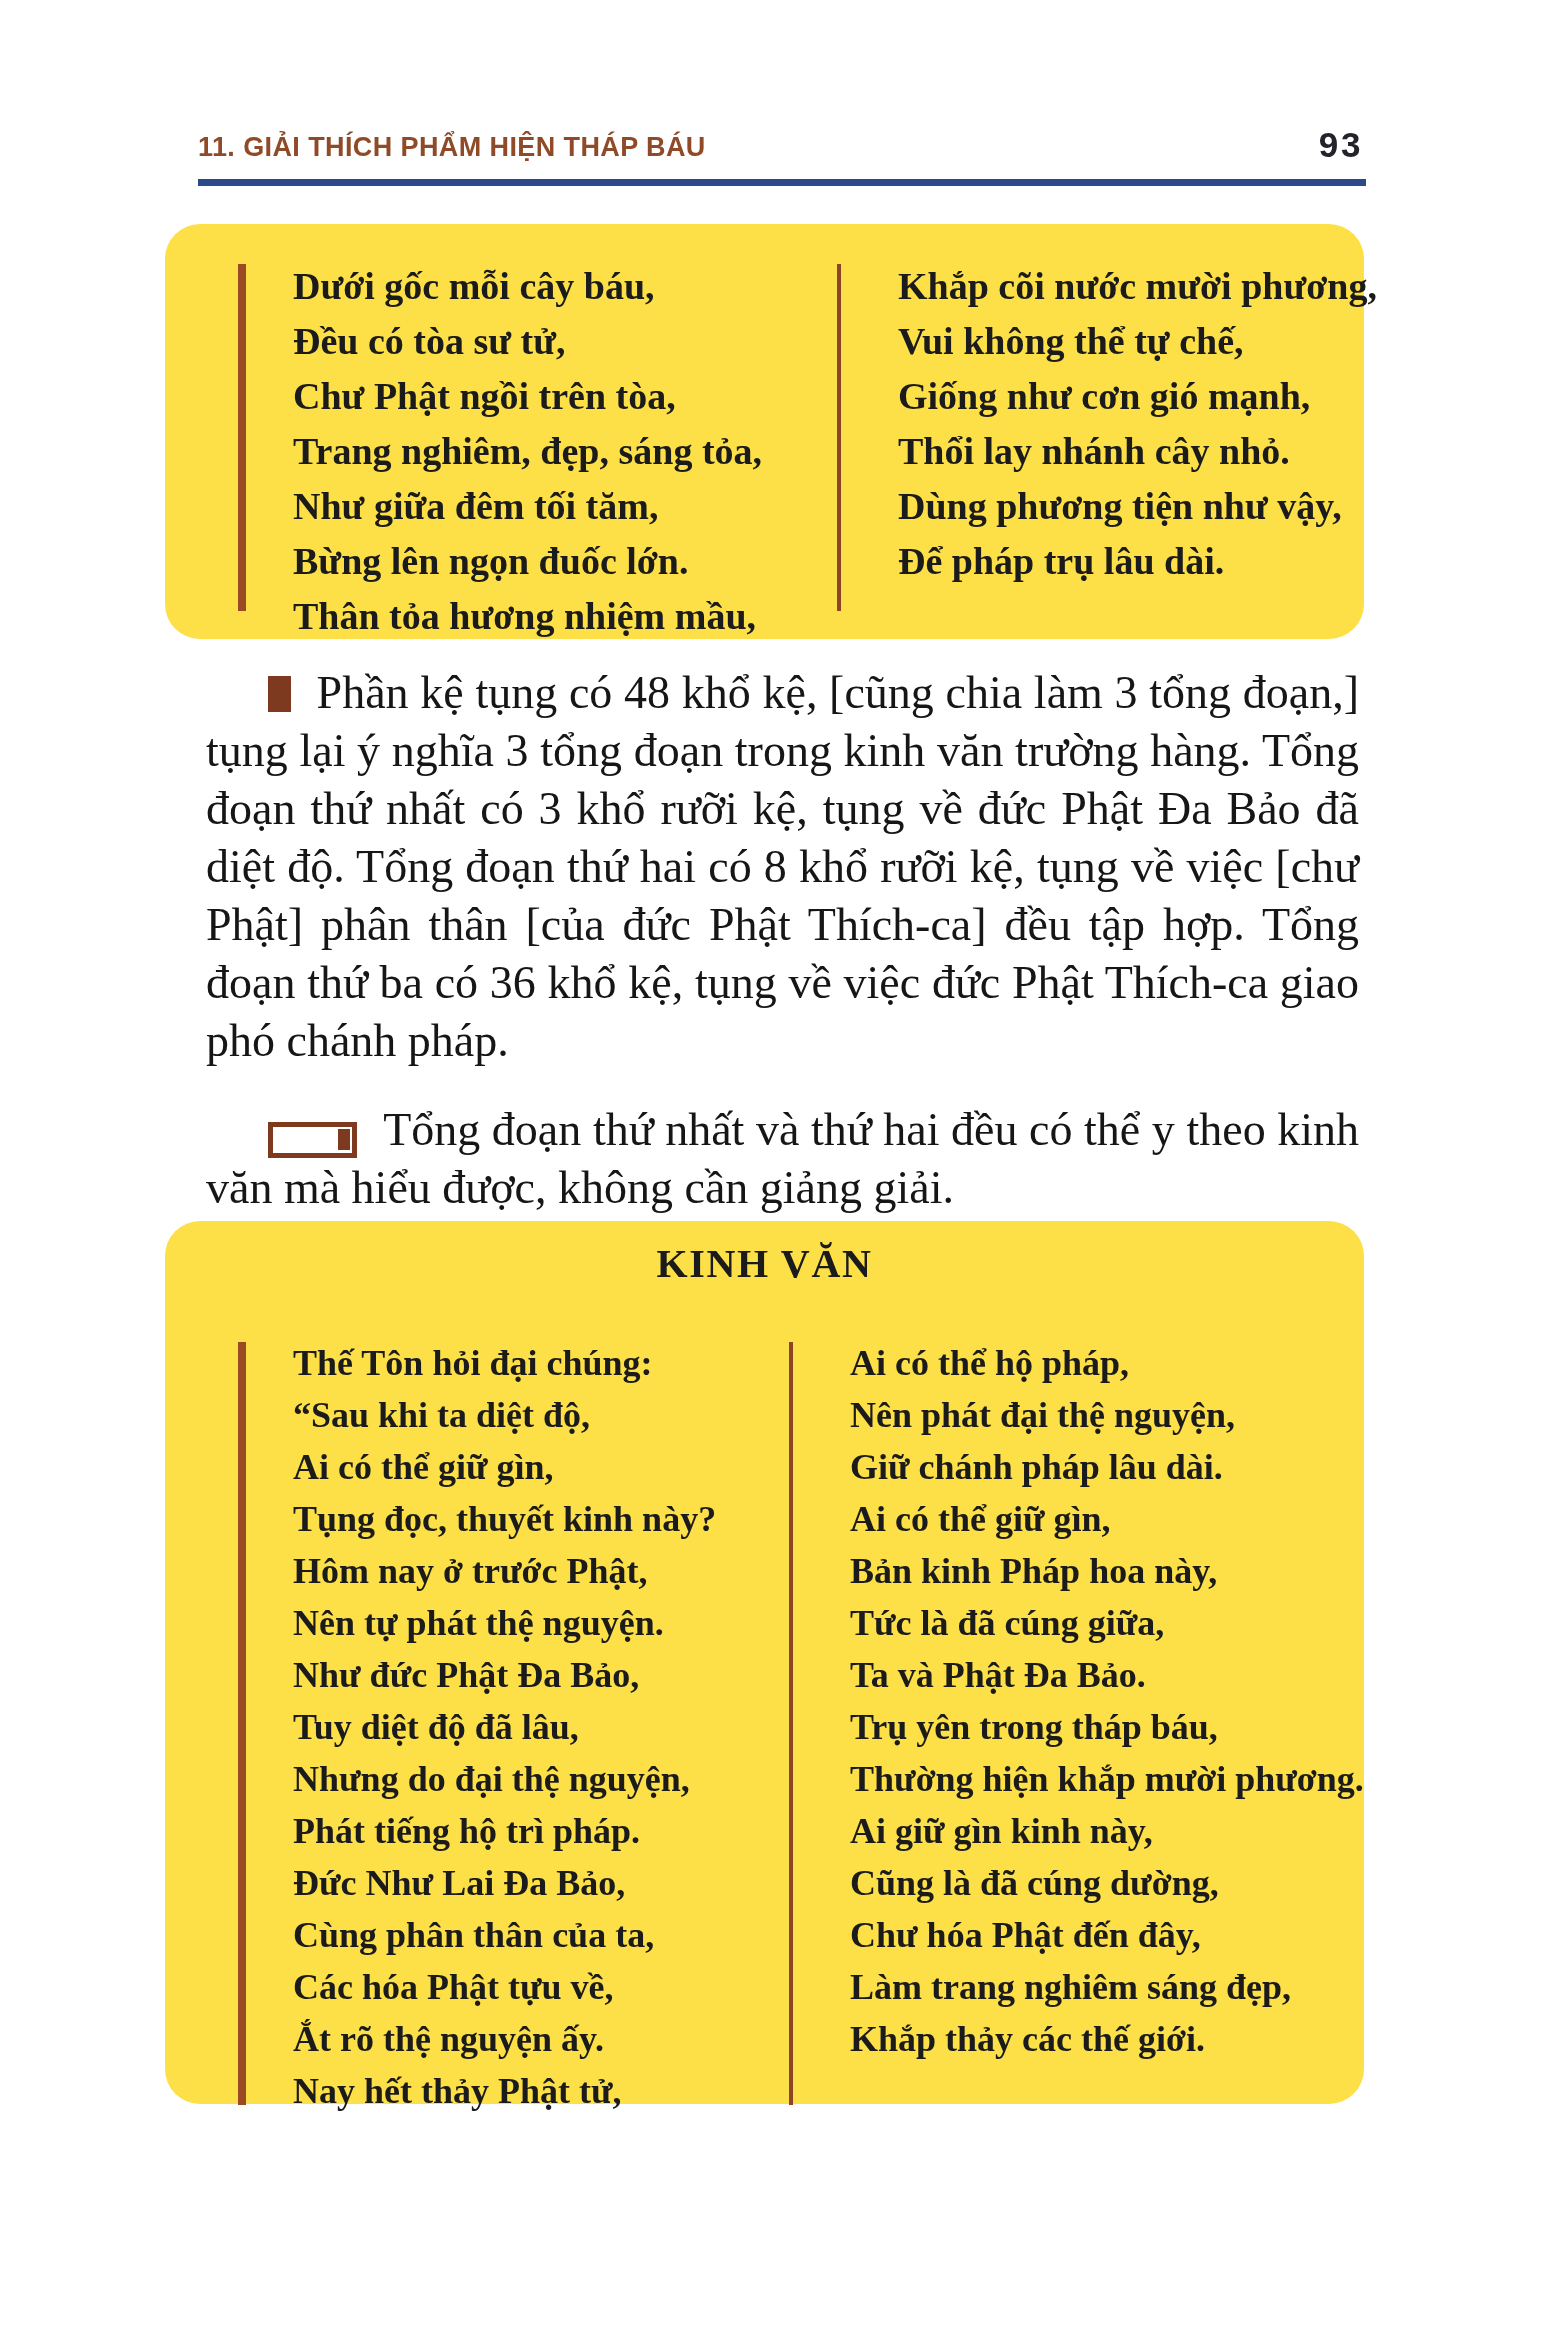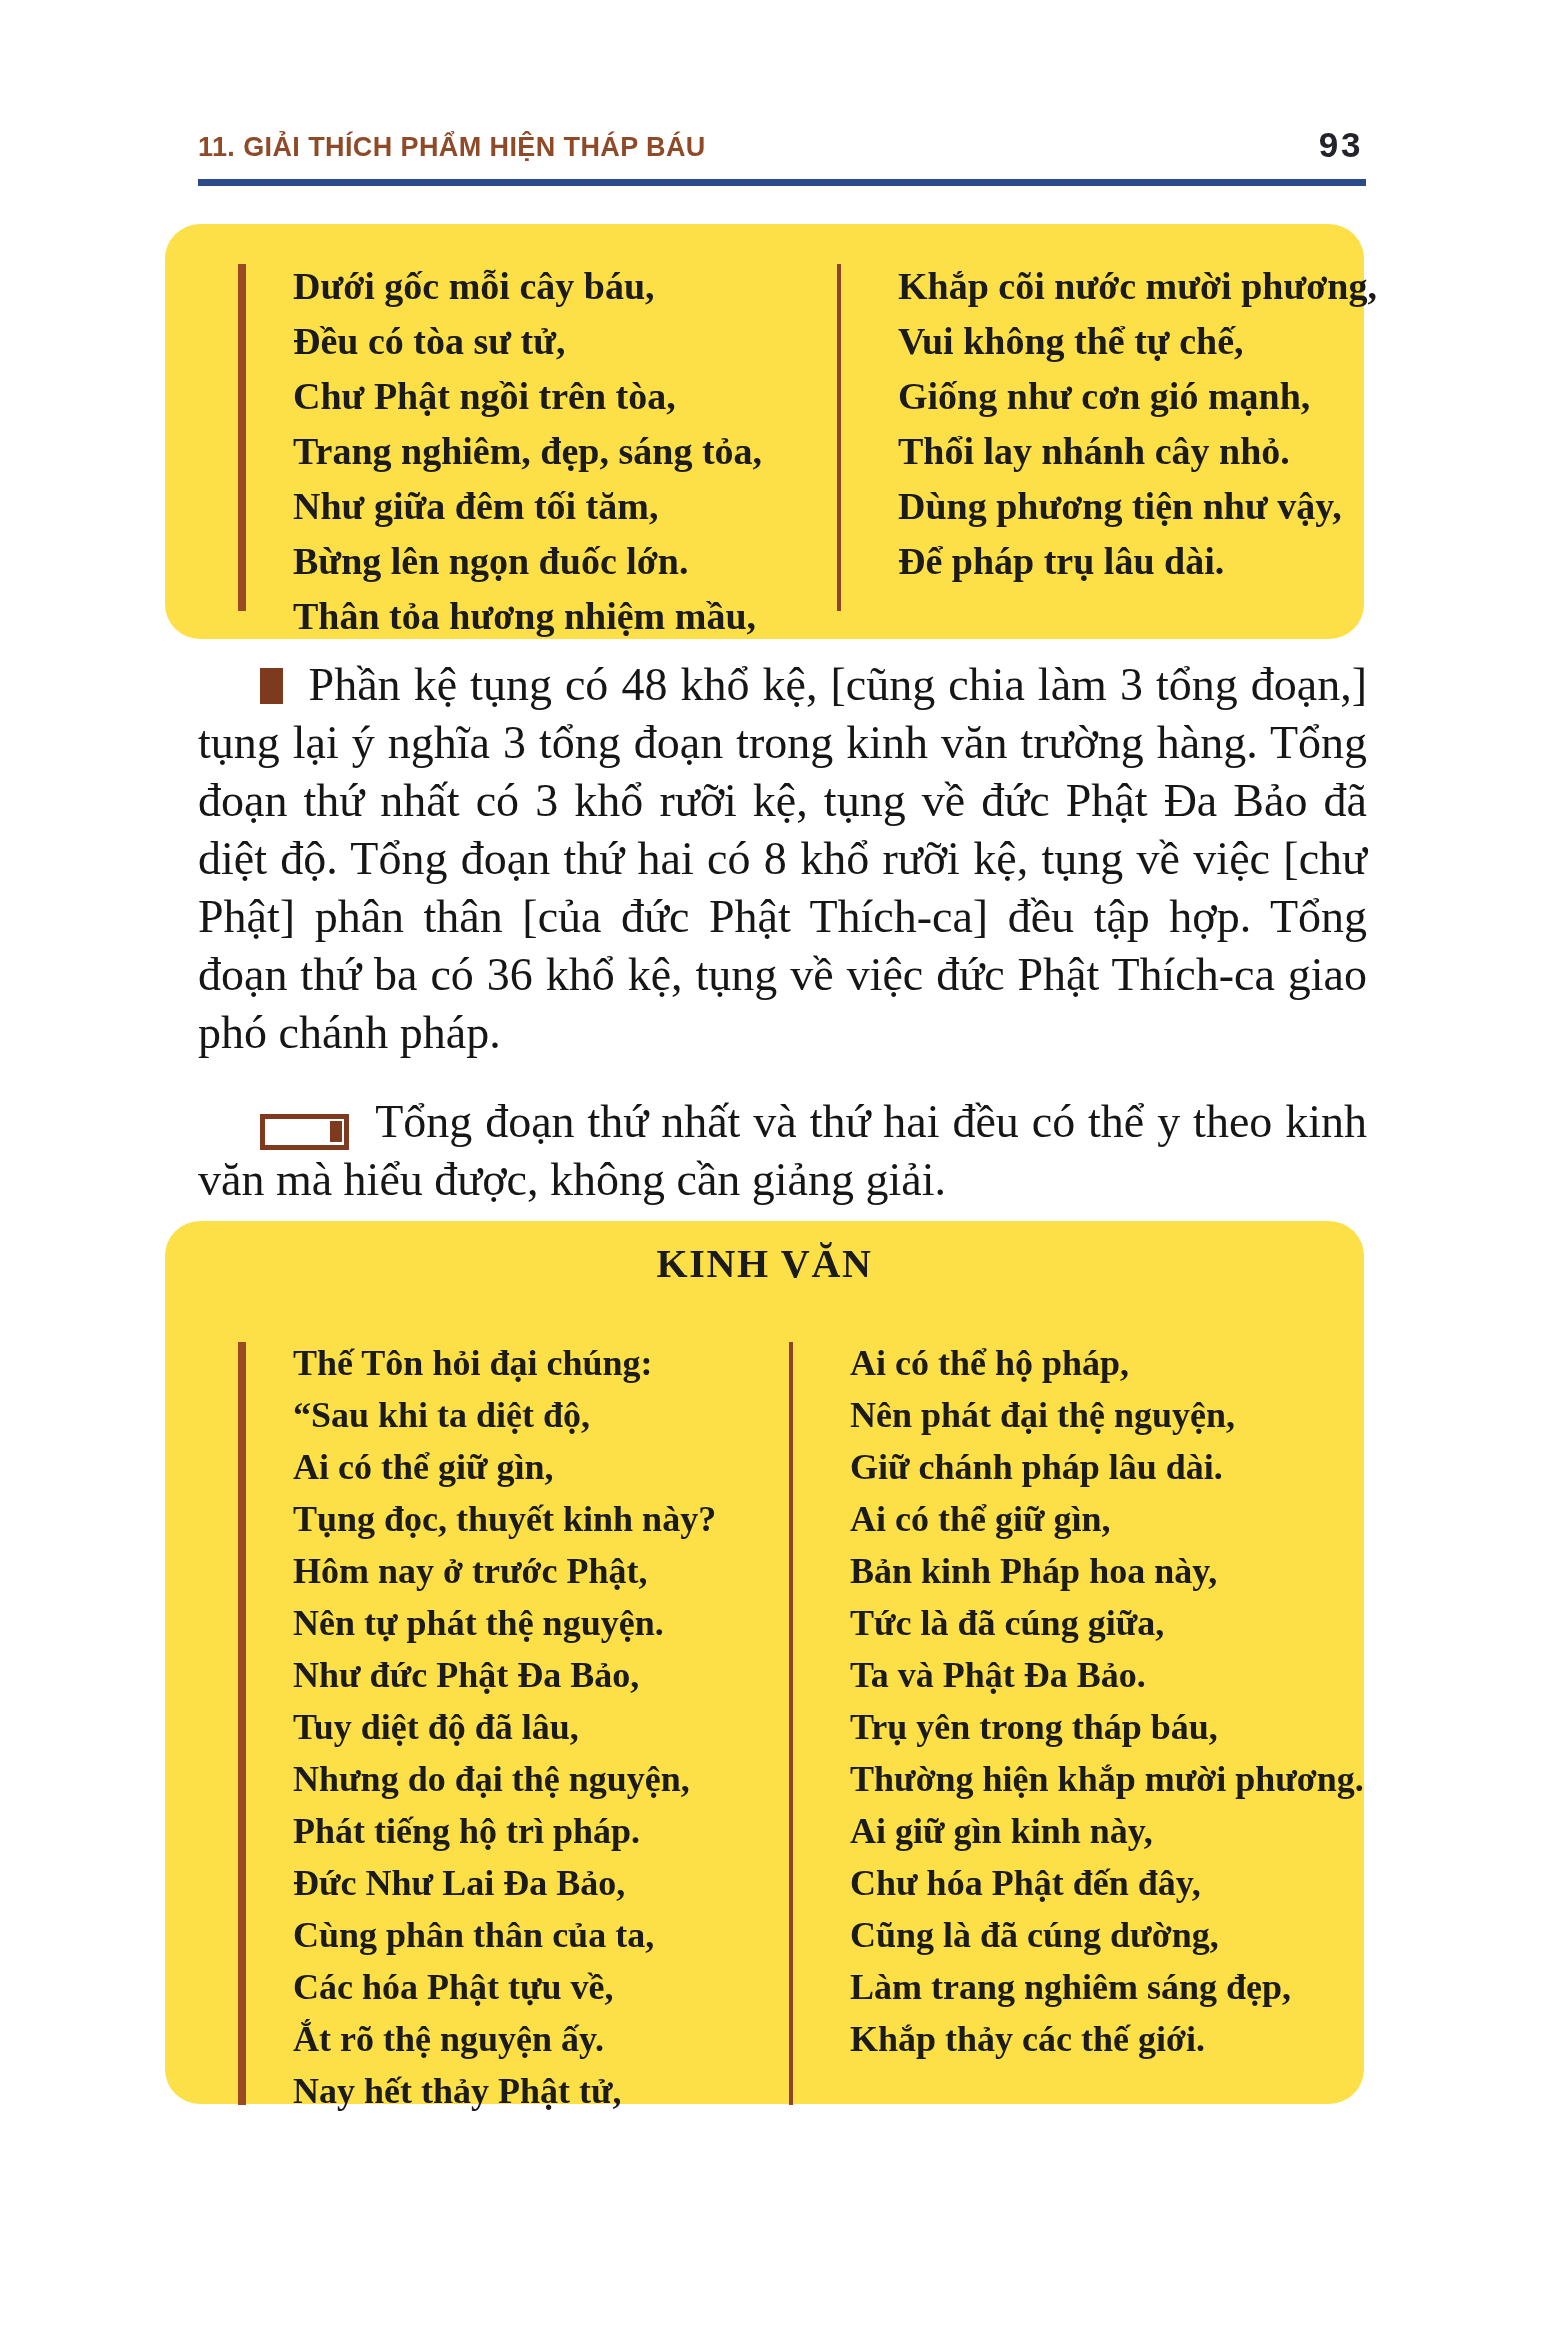--- a/index.html
+++ b/index.html
@@ -52,21 +52,21 @@
   .kv-title{
     position:absolute;left:0;right:0;top:19px;
     text-align:center;font-weight:bold;font-size:40px;
     letter-spacing:1.7px;color:#1b1b1b;
   }
   
   .paras{
     position:absolute;left:198px;top:656px;width:1169px;
   }
   .para{
-    margin:0;
+    margin:8px;
     font-size:46px;line-height:58px;color:#161616;
     text-align:justify;text-indent:62px;
   }
   .para + .para{margin-top:31px;}
   .bullet-solid{
     display:inline-block;width:22.6px;height:36px;
     background:#7d3a1e;margin-right:26px;
     vertical-align:-3.5px;
   }
   .bullet-outline{
@@ -139,21 +139,21 @@
       <div class="vline">Ai có thể hộ pháp,</div>
       <div class="vline">Nên phát đại thệ nguyện,</div>
       <div class="vline">Giữ chánh pháp lâu dài.</div>
       <div class="vline">Ai có thể giữ gìn,</div>
       <div class="vline">Bản kinh Pháp hoa này,</div>
       <div class="vline">Tức là đã cúng giữa,</div>
       <div class="vline">Ta và Phật Đa Bảo.</div>
       <div class="vline">Trụ yên trong tháp báu,</div>
       <div class="vline">Thường hiện khắp mười phương.</div>
       <div class="vline">Ai giữ gìn kinh này,</div>
+      <div class="vline">Cũng là đã cúng dường,</div>
       <div class="vline">Chư hóa Phật đến đây,</div>
-      <div class="vline">Cũng là đã cúng dường,</div>
       <div class="vline">Làm trang nghiêm sáng đẹp,</div>
       <div class="vline">Khắp thảy các thế giới.</div>
     </div>
   </div>
 
 </div>
 
 
 </body></html>

